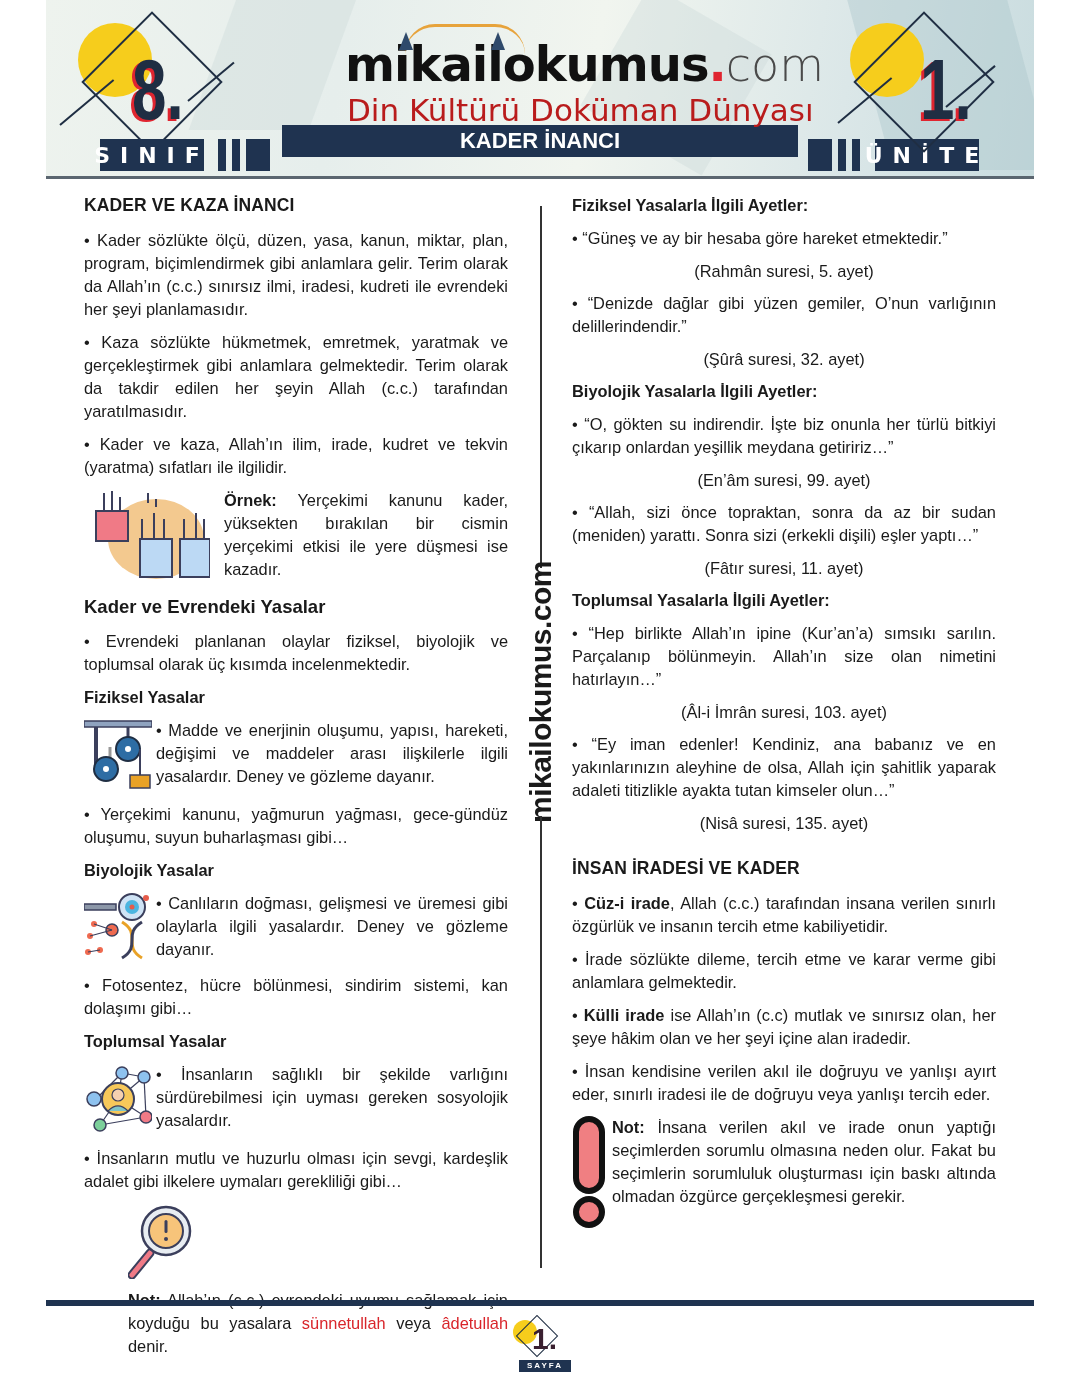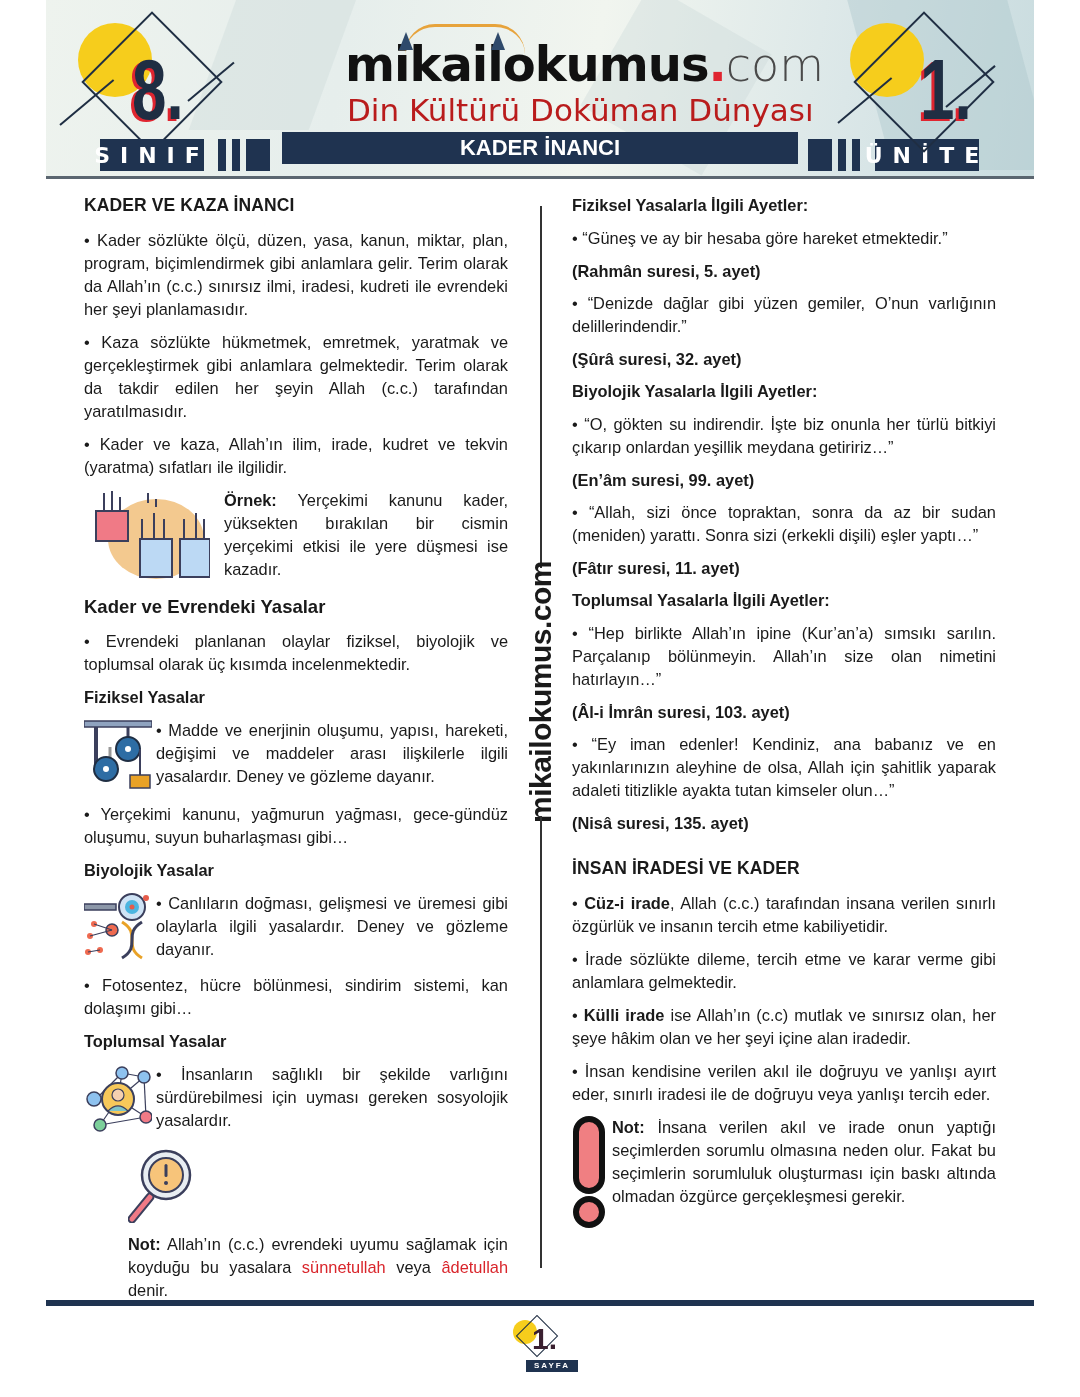--- a/index.html
+++ b/index.html
@@ -17,60 +17,60 @@
   .badge .sun { position: absolute; width: 74px; height: 74px; border-radius: 50%; background: #f6cd1c; }
   .badge .diamond { position: absolute; width: 100px; height: 100px; border: 2px solid #1f2e43; transform: rotate(45deg); }
   .badge .slash { position: absolute; height: 2px; background: #1f2e43; transform: rotate(-40deg); transform-origin: left center; }
   .badge .num { position: absolute; font-family: "Liberation Sans", sans-serif; font-weight: 700; color: #1f2e43;
     font-size: 86px; line-height: 1; text-shadow: -4px 2px 0 #e02530; transform: scaleX(0.72); transform-origin: left top; }
 
   .label-box { position: absolute; top: 139px; height: 32px; background: #1f3350; color: #ffffff;
     font-family: "DejaVu Sans", sans-serif; font-weight: 700; font-size: 22px; letter-spacing: 10px;
     display: flex; align-items: center; justify-content: center; transform-origin: center; }
   .bar { position: absolute; top: 139px; height: 32px; background: #1f3350; }
-  .title-bar { position: absolute; left: 282px; top: 132px; width: 516px; height: 32px; background: #1f3350;
+  .title-bar { position: absolute; left: 282px; top: 125px; width: 516px; height: 32px; background: #1f3350;
     color: #ffffff; font-weight: 700; font-size: 22px; display: flex; align-items: center; justify-content: center; }
 
   .logo { position: absolute; left: 345px; top: 38px; }
   .logo-main { font-family: "DejaVu Sans", sans-serif; font-weight: 700; font-size: 48px; color: #111; letter-spacing: -1px; line-height: 1; }
   .logo-dot { color: #e02530; }
   .logo-com { font-family: "DejaVu Sans", sans-serif; font-weight: 300; font-size: 46px; color: #4a4a4a; letter-spacing: 0; }
   .logo-sub { font-family: "DejaVu Sans", sans-serif; font-size: 31px; color: #b91c1c; margin-left: 2px; }
   .logo-arc { position: absolute; left: 60px; top: -14px; width: 120px; height: 30px; border-top: 3px solid #e7a33b; border-radius: 60px 60px 0 0; }
   .dome { position: absolute; top: -6px; width: 0; height: 0; border-left: 7px solid transparent; border-right: 7px solid transparent; border-bottom: 18px solid #2f4a6b; }
 
   
   .col { position: absolute; top: 194px; font-size: 16.4px; line-height: 23px; }
   .col-left { left: 84px; width: 424px; }
   .col-right { left: 572px; width: 424px; }
   .h1 { font-weight: 700; font-size: 17.5px; margin-bottom: 12px; letter-spacing: 0.1px; }
   .h2 { font-weight: 700; font-size: 18.5px; margin: 2px 0 12px; }
   .h3 { font-weight: 700; font-size: 16.4px; margin-bottom: 10px; }
   .p { text-align: justify; margin-bottom: 10px; }
-  .ref { text-align: left; margin-bottom: 9px; font-weight: bold; }
+  .ref { text-align: center; margin-bottom: 9px; }
   .b { font-weight: 700; }
   .red { color: #d9252b; }
 
   .row { display: flex; gap: 4px; margin-bottom: 8px; }
   .row .icon { flex: 0 0 auto; }
   .row .txt { flex: 1; text-align: justify; }
 
   
   .vdiv-top { position: absolute; left: 540px; top: 206px; width: 2px; height: 362px; background: #333; }
   .vdiv-bot { position: absolute; left: 540px; top: 816px; width: 2px; height: 452px; background: #333; }
   .vlogo { position: absolute; left: 541px; top: 692px; transform: translate(-50%, -50%) rotate(-90deg);
     font-weight: 700; font-size: 30px; color: #1a1a1a; white-space: nowrap; letter-spacing: -0.5px; }
 
   
   .footer-rule { position: absolute; left: 46px; top: 1300px; width: 988px; height: 6px; background: #1f3350; }
   .page-badge { position: absolute; left: 505px; top: 1316px; width: 70px; height: 60px; }
   .page-badge .sun { position: absolute; left: 8px; top: 4px; width: 24px; height: 24px; border-radius: 50%; background: #f6cd1c; }
   .page-badge .diamond { position: absolute; left: 17px; top: 5px; width: 30px; height: 30px; border: 1px solid #1f2e43; transform: rotate(45deg); }
   .page-badge .num { position: absolute; left: 27px; top: 6px; font-weight: 700; font-size: 30px; color: #3a2030; }
-  .page-badge .lbl { position: absolute; left: 21px; top: 44px; width: 52px; height: 12px; background: #1f3350; color: #fff;
+  .page-badge .lbl { position: absolute; left: 14px; top: 44px; width: 52px; height: 12px; background: #1f3350; color: #fff;
     font-size: 8px; font-weight: 700; letter-spacing: 2px; text-align: center; line-height: 12px; }
 </style>
 </head>
 <body>
 
 <div class="header">
   <div class="hex" style="left:170px;top:-20px;width:120px;height:150px;transform:skewX(-20deg);"></div>
   <div class="hex" style="left:560px;top:10px;width:140px;height:140px;transform:rotate(30deg);"></div>
   <div class="hex" style="left:820px;top:-30px;width:160px;height:200px;transform:skewX(15deg);background:rgba(170,198,203,0.4);"></div>
 </div>
@@ -215,20 +215,21 @@
         <path d="M24 48 Q34 38 44 48" fill="#7fc4c8" stroke="#3b3f5c" stroke-width="1.2"></path>
         <circle cx="38" cy="10" r="6" fill="#8ec2ef" stroke="#3b3f5c" stroke-width="1.5"></circle>
         <circle cx="60" cy="14" r="6" fill="#8ec2ef" stroke="#3b3f5c" stroke-width="1.5"></circle>
         <circle cx="10" cy="36" r="7" fill="#8ec2ef" stroke="#3b3f5c" stroke-width="1.5"></circle>
         <circle cx="62" cy="54" r="6" fill="#f07a86" stroke="#3b3f5c" stroke-width="1.5"></circle>
         <circle cx="16" cy="62" r="6" fill="#7ccf9a" stroke="#3b3f5c" stroke-width="1.5"></circle>
       </svg>
     </span>
     <span class="txt">• İnsanların sağlıklı bir şekilde varlığını sürdürebilmesi için uyması gereken sosyolojik yasalardır.</span>
   </div>
+  <div class="p">• İnsanların mutlu ve huzurlu olması için sevgi, kardeşlik adalet gibi ilkelere uymaları gerekliliği gibi…</div>
 
   <div class="row" style="gap:4px;padding-left:44px;flex-direction:column;">
     <span class="icon">
       <svg width="64" height="76" viewBox="0 0 64 76">
         <line x1="22" y1="50" x2="4" y2="72" stroke="#3b3f5c" stroke-width="9" stroke-linecap="round"></line>
         <line x1="22" y1="50" x2="4" y2="72" stroke="#f07a86" stroke-width="5" stroke-linecap="round"></line>
         <circle cx="38" cy="28" r="24" fill="#e8edf2" stroke="#3b3f5c" stroke-width="2.5"></circle>
         <circle cx="38" cy="28" r="17" fill="#f7c47a" stroke="#3b3f5c" stroke-width="2"></circle>
         <rect x="36.5" y="17" width="3" height="13" rx="1.5" fill="#3b3f5c"></rect>
         <circle cx="38" cy="36" r="2" fill="#3b3f5c"></circle>

